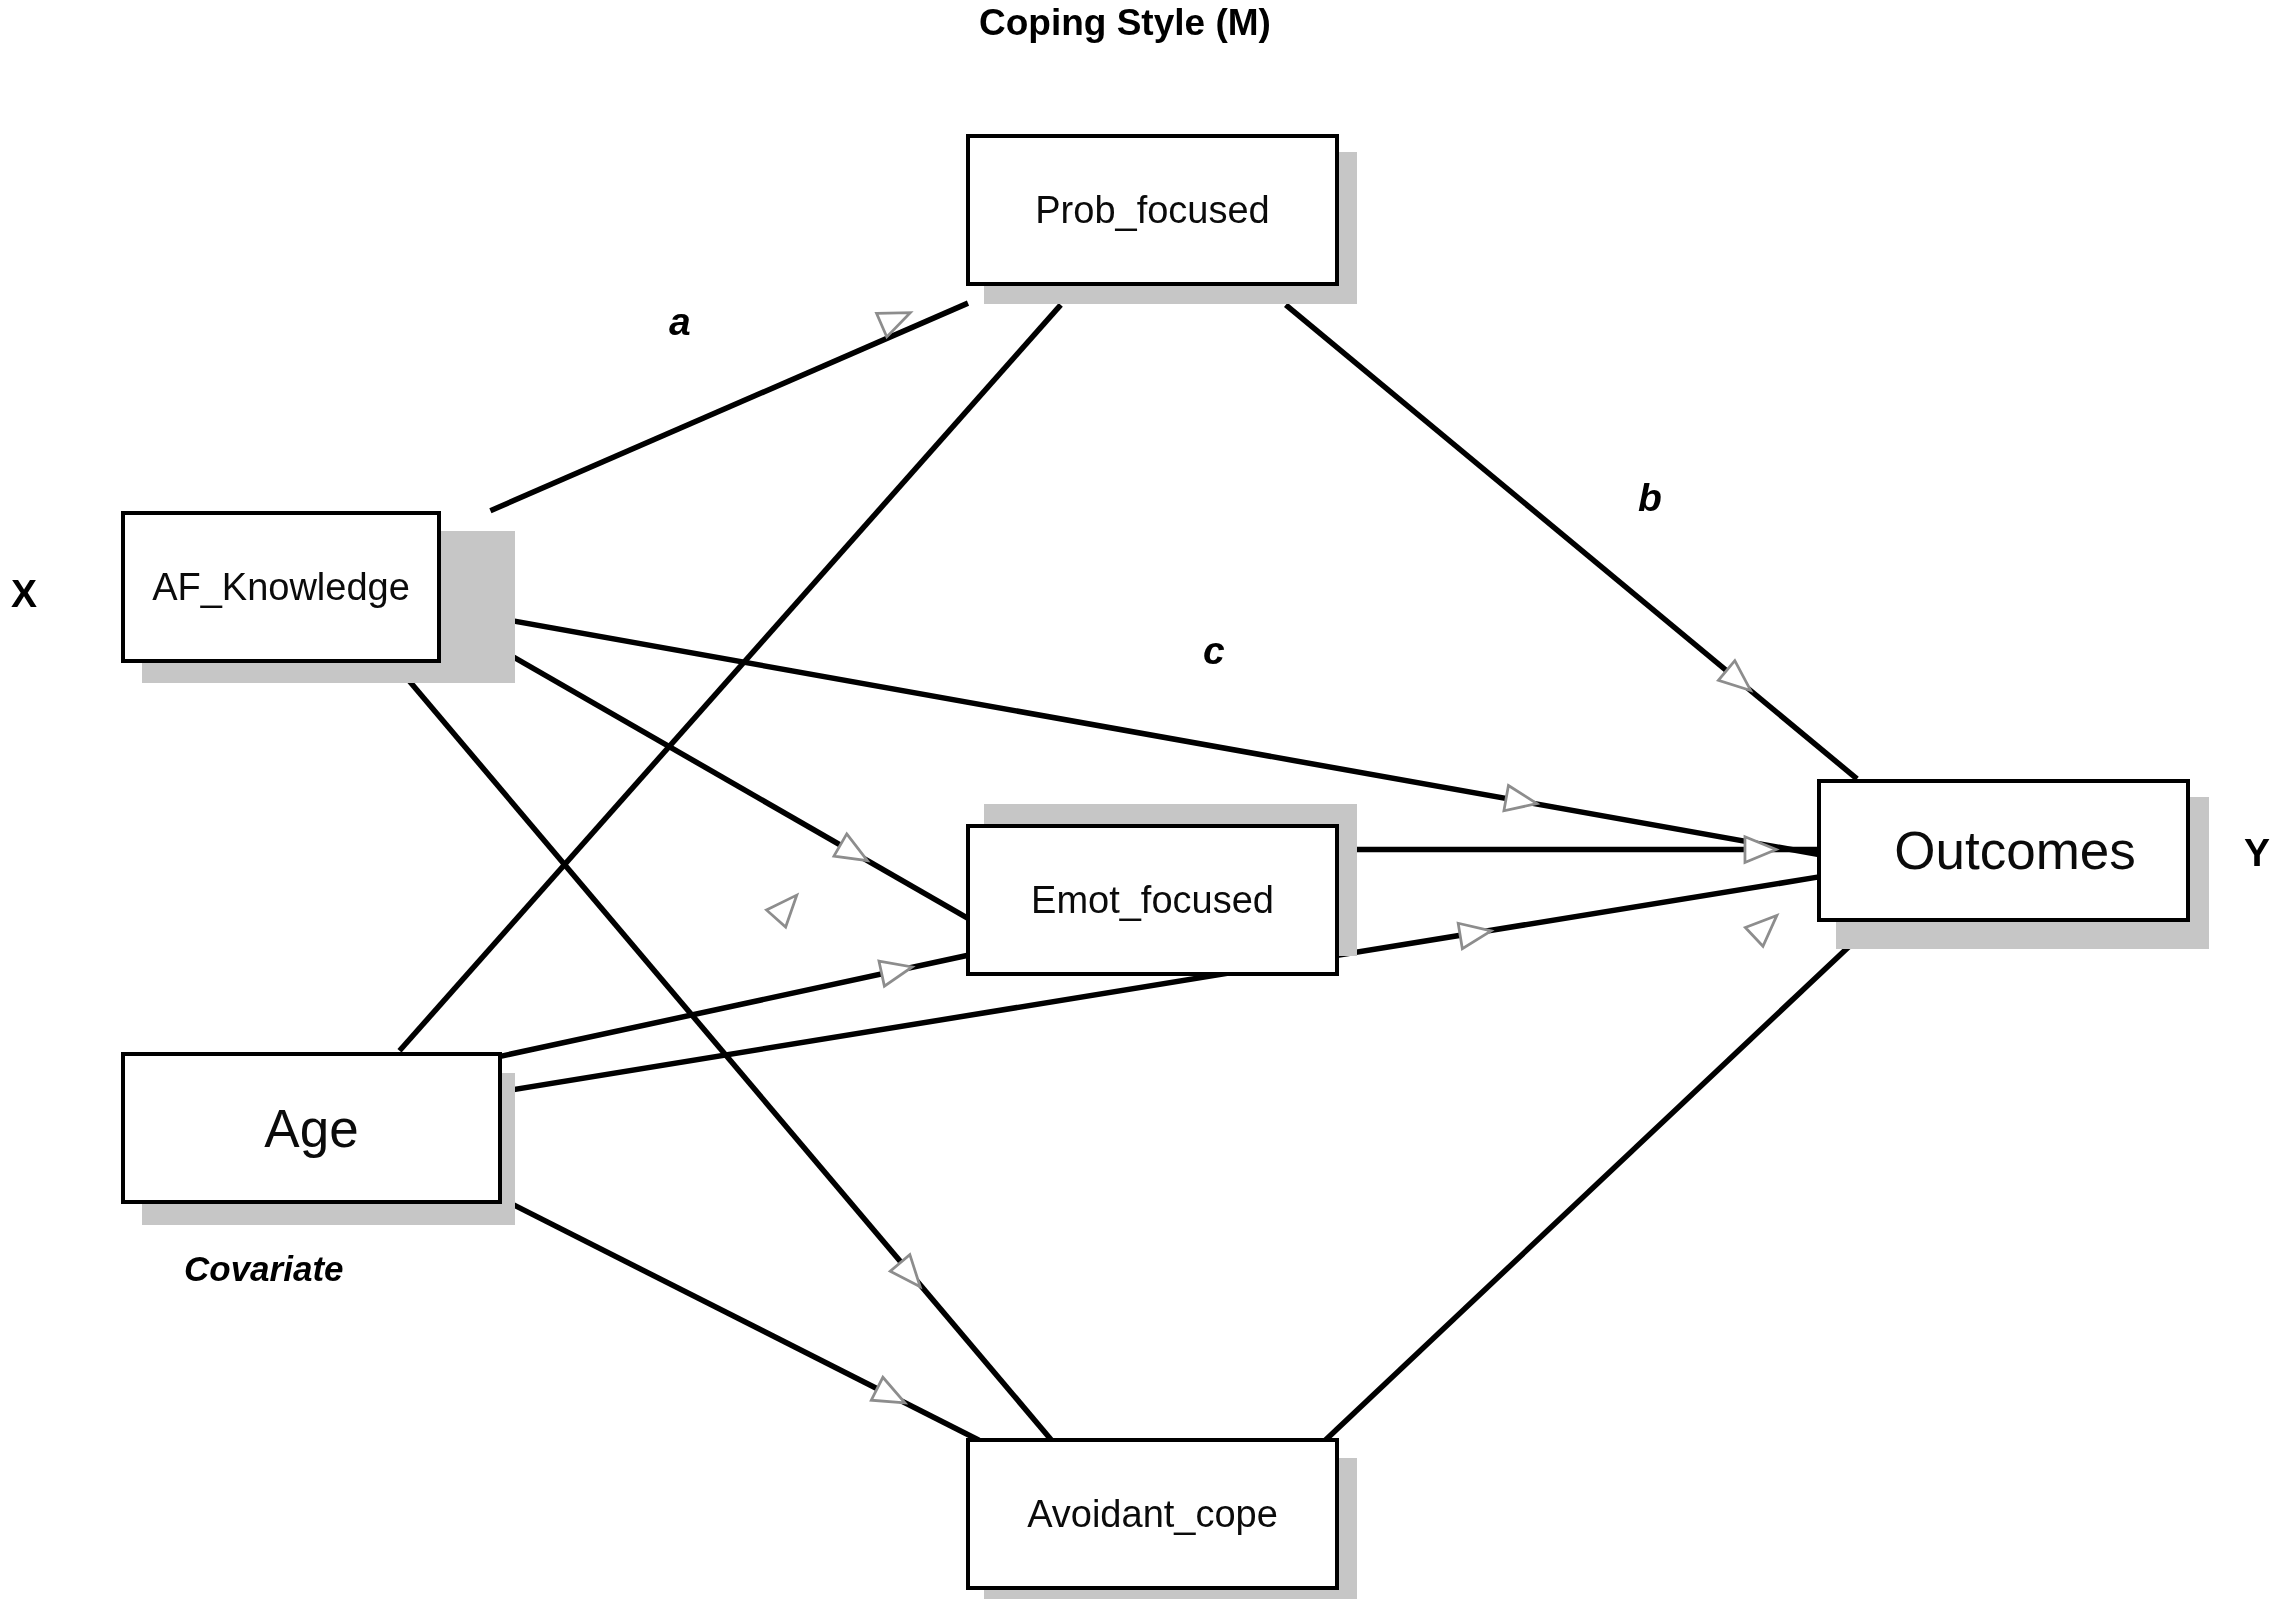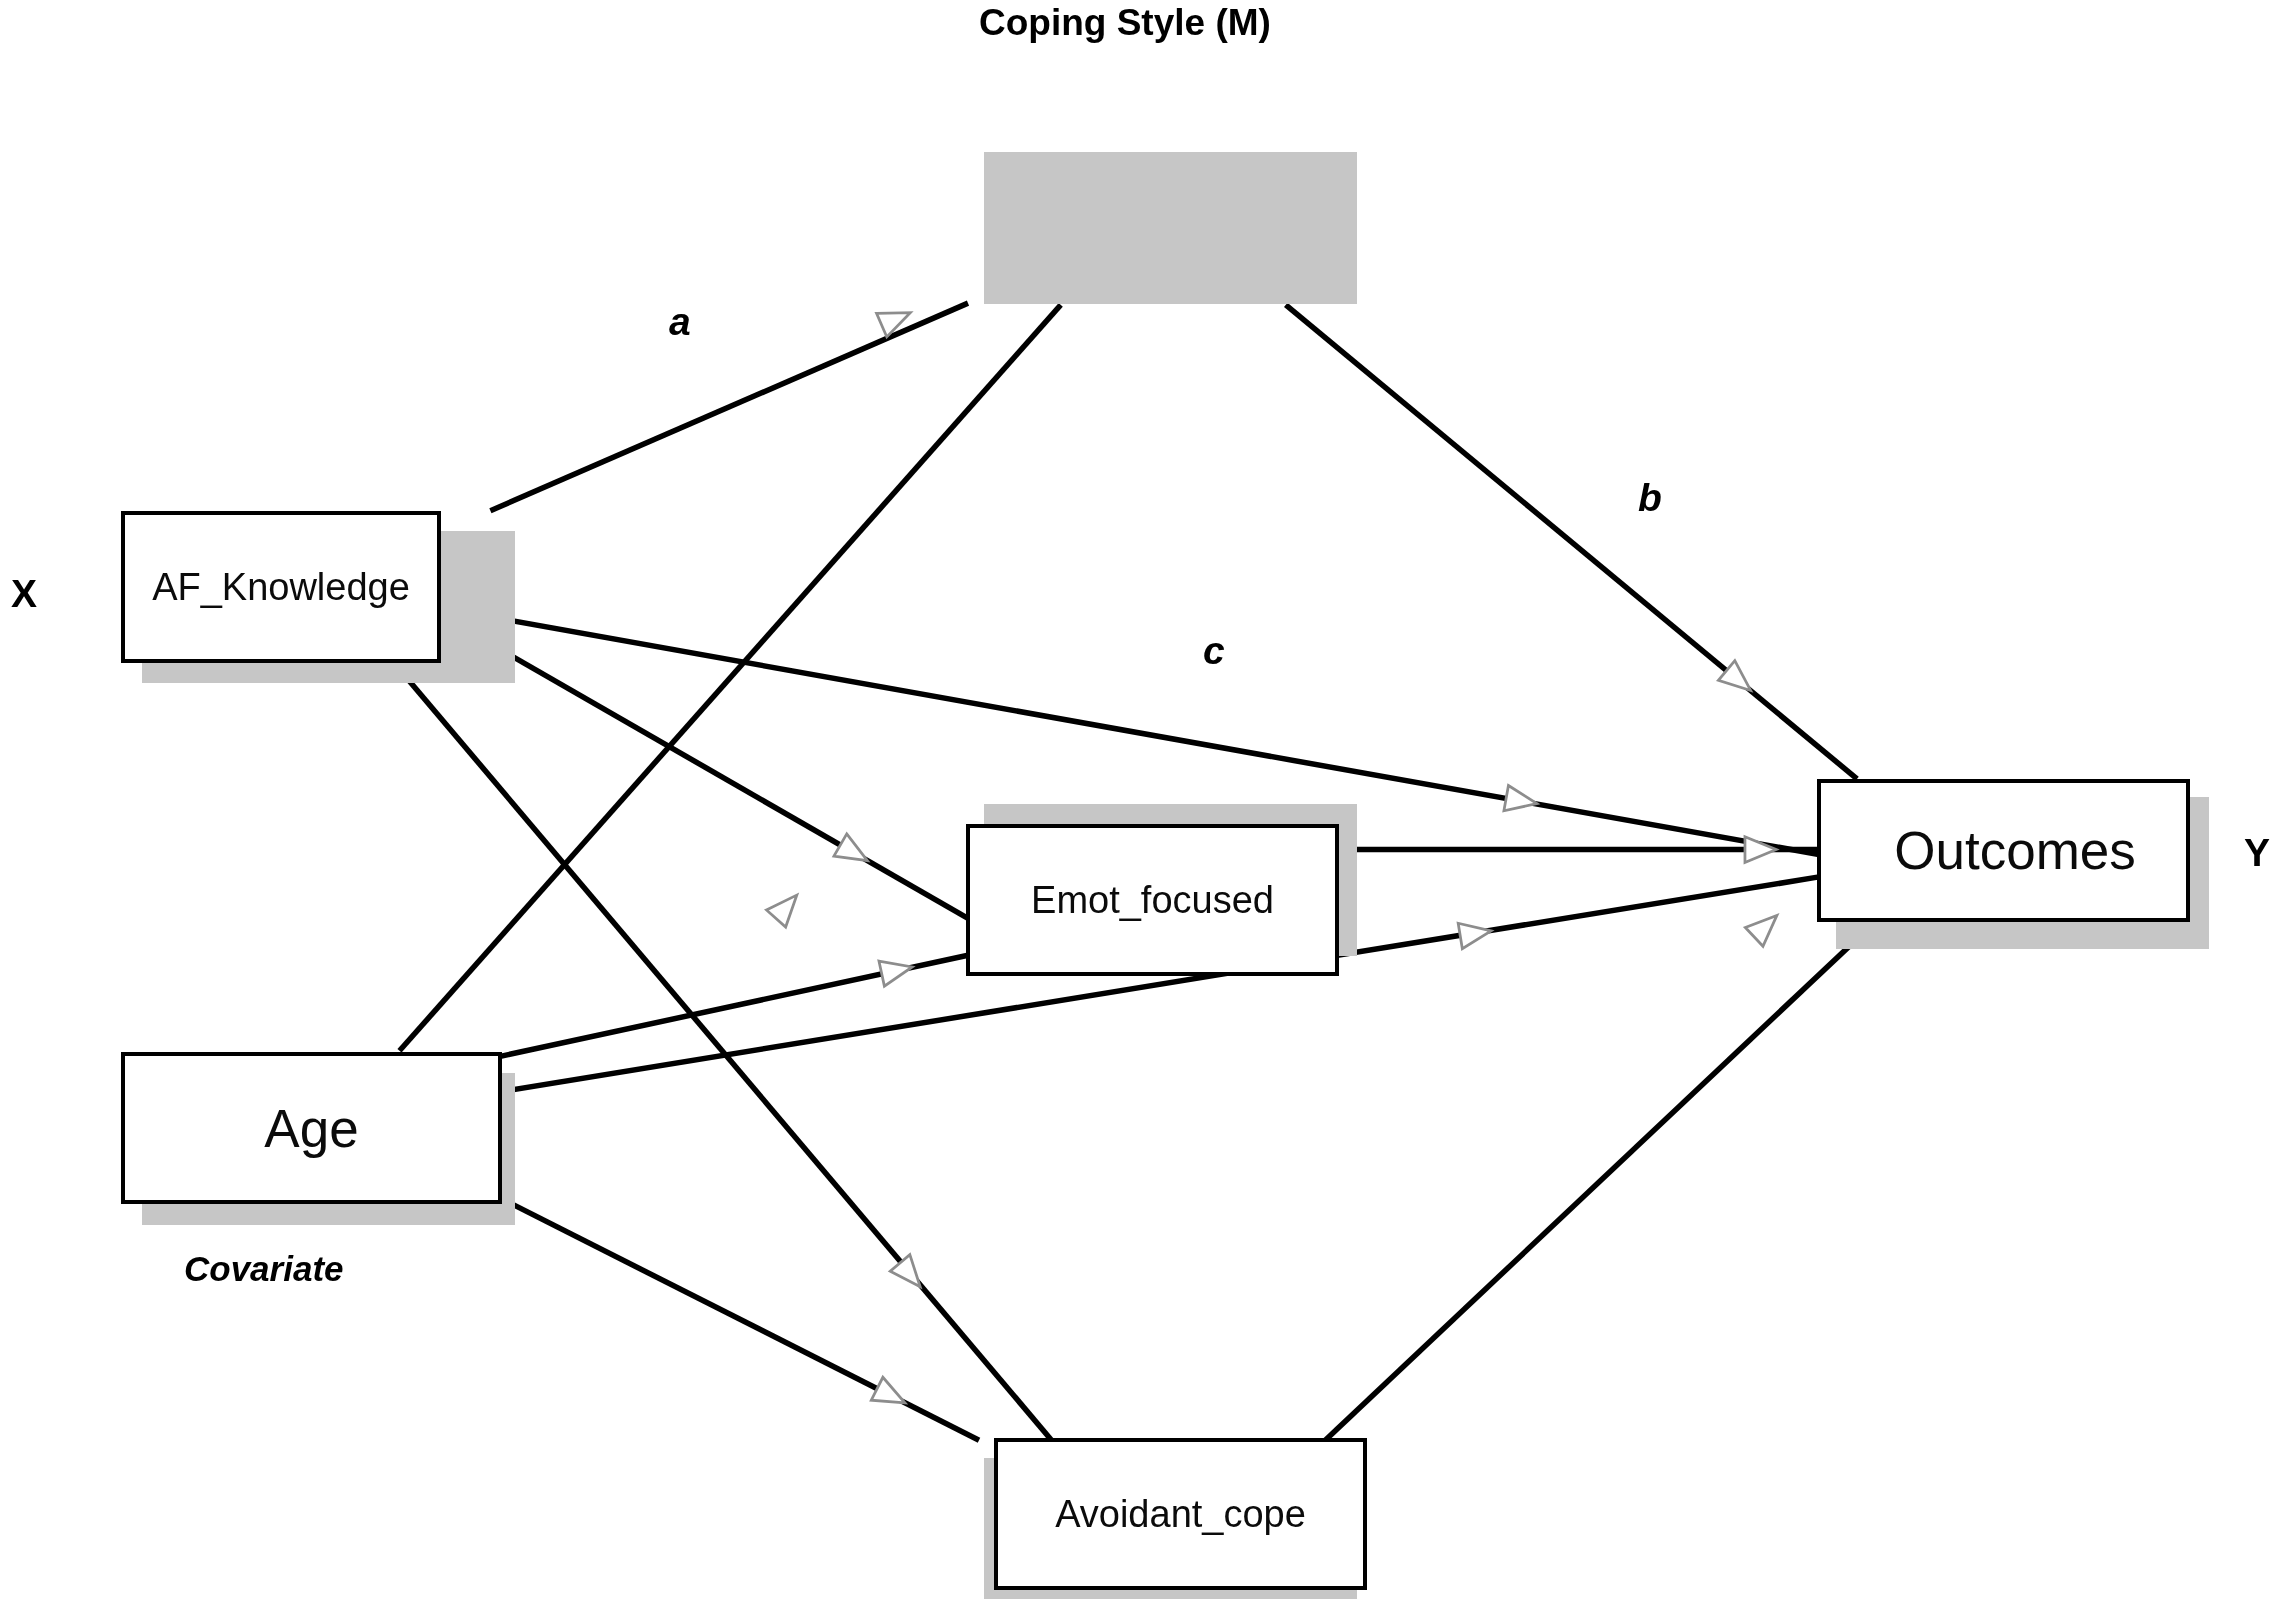--- a/index.html
+++ b/index.html
@@ -127,38 +127,41 @@
     </g>
   </svg>
 
   <div class="shadow" style="left:984px; top:152px; width:373px; height:152px;"></div>
   <div class="shadow" style="left:142px; top:531px; width:373px; height:152px;"></div>
   <div class="shadow" style="left:984px; top:804px; width:373px; height:152px;"></div>
   <div class="shadow" style="left:1836px; top:797px; width:373px; height:152px;"></div>
   <div class="shadow" style="left:142px; top:1073px; width:373px; height:152px;"></div>
   <div class="shadow" style="left:984px; top:1458px; width:373px; height:152px;"></div>
 
+  <div class="node-box" style="left:966px; top:134px; width:373px; height:152px;">
+    <span class="node-label sz-med">Prob_focused</span>
+  </div>
 
   <div class="node-box" style="left:121px; top:511px; width:320px; height:152px;">
     <span class="node-label sz-med">AF_Knowledge</span>
   </div>
 
   <div class="node-box" style="left:966px; top:824px; width:373px; height:152px;">
     <span class="node-label sz-med">Emot_focused</span>
   </div>
 
   <div class="node-box" style="left:1817px; top:779px; width:373px; height:143px;padding-left:23px;">
     <span class="node-label sz-lg">Outcomes</span>
   </div>
 
   <div class="node-box" style="left:121px; top:1052px; width:381px; height:152px;">
     <span class="node-label sz-lg">Age</span>
   </div>
 
-  <div class="node-box" style="left:966px; top:1438px; width:373px; height:152px;margin-left:28px;">
+  <div class="node-box" style="left:966px; top:1438px; width:373px; height:152px;">
     <span class="node-label sz-med">Avoidant_cope</span>
   </div>
 
   <div class="free-label lbl-title" style="left:979px; top:1.8px;">Coping Style (M)</div>
 
   <div class="free-label lbl-path" style="left:669px; top:300px;">a</div>
 
   <div class="free-label lbl-path" style="left:1638px; top:476px;">b</div>
 
   <div class="free-label lbl-path" style="left:1203px; top:629px;">c</div>

